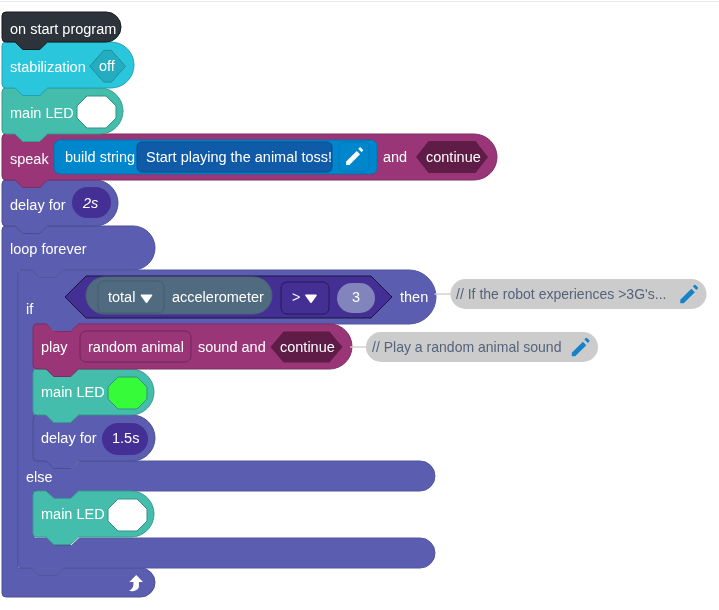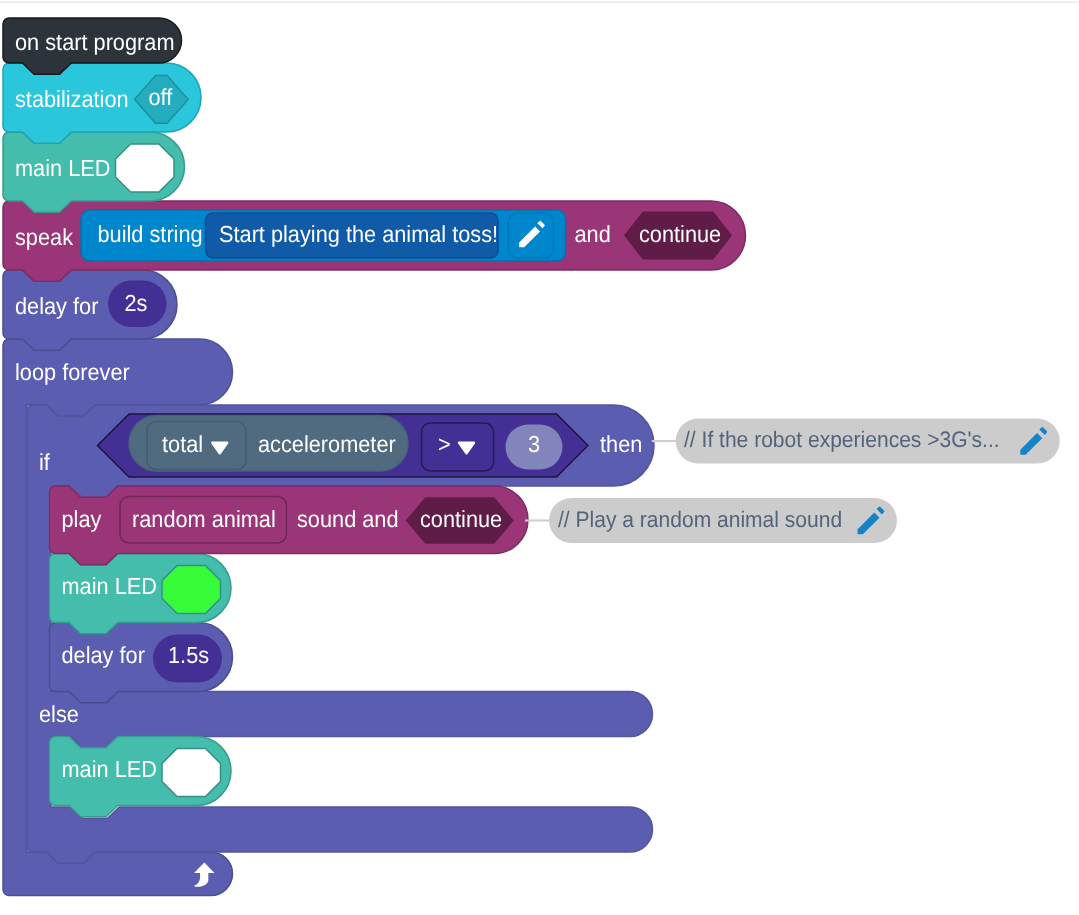--- a/index.html
+++ b/index.html
@@ -76,21 +76,21 @@
       <div class="tx" style="left:9.5px;top:21px;height:16px;line-height:16px;">on start program</div>
       <div class="tx" style="left:9.5px;top:59px;height:16px;line-height:16px;">stabilization</div>
       <div class="tx" style="left:98.8px;top:58.3px;height:16px;line-height:16px;">off</div>
       <div class="tx" style="left:9.5px;top:105px;height:16px;line-height:16px;">main LED</div>
       <div class="tx" style="left:9.5px;top:151px;height:16px;line-height:16px;">speak</div>
       <div class="tx" style="left:64.5px;top:149px;height:16px;line-height:16px;">build string</div>
       <div class="tx" style="left:145.5px;top:149px;height:16px;line-height:16px;">Start playing the animal toss!</div>
       <div class="tx" style="left:383px;top:149px;height:16px;line-height:16px;">and</div>
       <div class="tx" style="left:426px;top:149px;height:16px;line-height:16px;">continue</div>
       <div class="tx" style="left:9.5px;top:197px;height:16px;line-height:16px;">delay for</div>
-      <div class="tx" style="left:82.5px;top:195px;height:16px;line-height:16px;">2s</div>
+      <div class="tx" style="left:82.5px;top:195px;height:16px;line-height:16px;font-style:italic;">2s</div>
       <div class="tx" style="left:9.5px;top:241px;height:16px;line-height:16px;">loop forever</div>
       <div class="tx" style="left:26px;top:301px;height:16px;line-height:16px;">if</div>
       <div class="tx" style="left:108px;top:289px;height:16px;line-height:16px;">total</div>
       <div class="tx" style="left:172px;top:289px;height:16px;line-height:16px;">accelerometer</div>
       <div class="tx" style="left:292px;top:289px;height:16px;line-height:16px;">&gt;</div>
       <div class="tx" style="left:352px;top:289px;height:16px;line-height:16px;">3</div>
       <div class="tx" style="left:400px;top:289px;height:16px;line-height:16px;">then</div>
       <div class="tx" style="left:26px;top:469px;height:16px;line-height:16px;">else</div>
       <div class="tx" style="left:40.5px;top:339px;height:16px;line-height:16px;">play</div>
       <div class="tx" style="left:88px;top:339px;height:16px;line-height:16px;">random animal</div>

